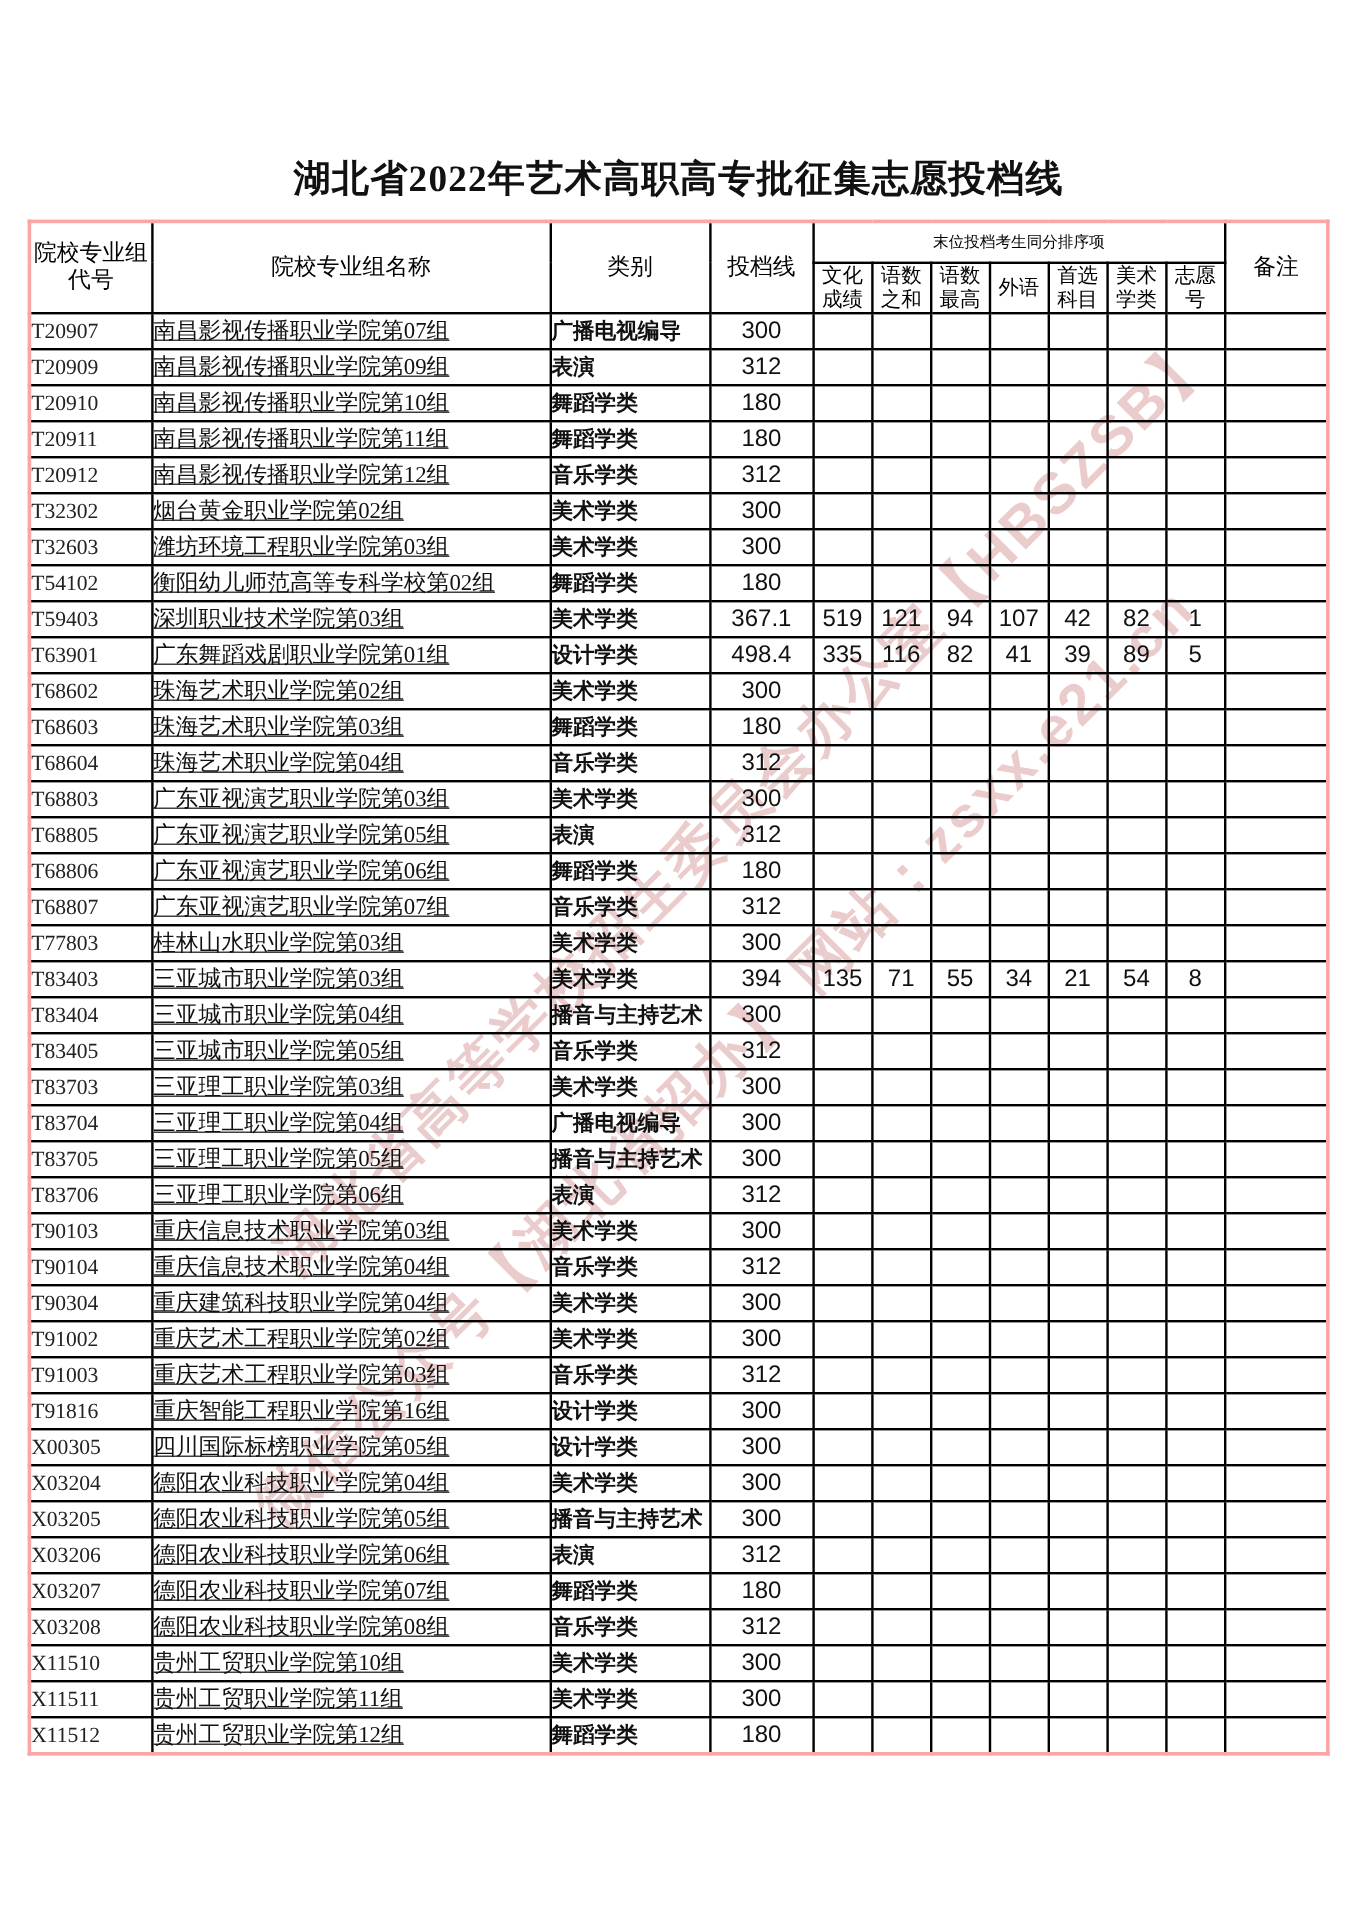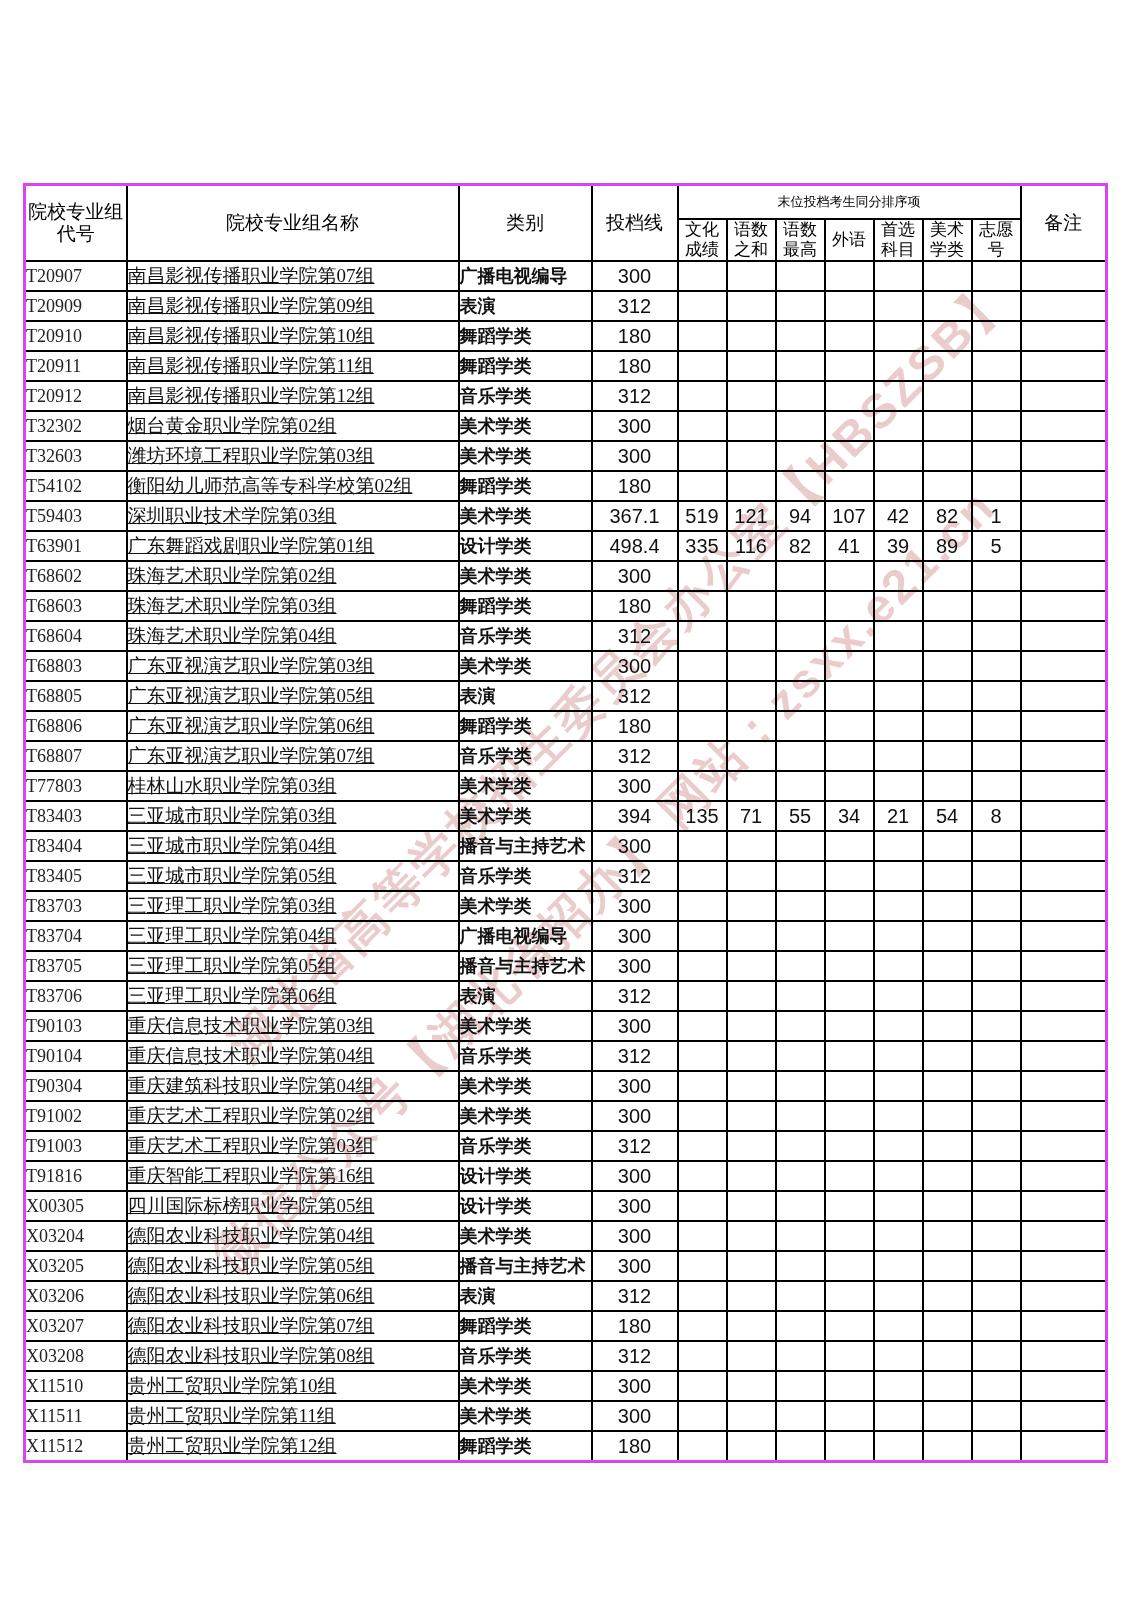--- a/index.html
+++ b/index.html
@@ -29,21 +29,21 @@
 
   table.grid{
     position:absolute;left:23px;top:183px;z-index:2;
     border-collapse:collapse;table-layout:fixed;width:1083px;
     background:transparent;
   }
   table.grid th, table.grid td{
     border:2px solid #000;
     padding:0;overflow:hidden;background:transparent;
   }
-  table.grid{border:3px solid #d946ef;}
+  table.grid{border:3px solid #fca5a5;}
   thead th{
     font-weight:normal;font-size:19px;line-height:1.18;
     text-align:center;vertical-align:middle;
   }
   th.h-group{height:32px;font-size:13px;}
   tr.sub-head th{height:39px;font-size:17px;}
   th.h-code,th.h-name,th.h-category,th.h-line,th.h-remark{font-size:19px;}
 
   tbody td{height:28px;vertical-align:middle;}
   td.c-code{
@@ -65,20 +65,21 @@
   td.c-remark{text-align:center;font-size:18px;}
 </style>
 </head>
 <body>
 
 <div class="page">
 
   <div class="wm wm1" style="color: rgb(216, 154, 154);">湖北省高等学校招生委员会办公室【HBSZSB】</div>
   <div class="wm wm2" style="color: rgb(216, 154, 154);">微信公众号【湖北省招办】 网站：zsxx.e21.cn</div>
 
+  <div class="doc-title">湖北省2022年艺术高职高专批征集志愿投档线</div>
 
   <table class="grid">
     <colgroup>
       <col style="width:102px">
       <col style="width:332px">
       <col style="width:133px">
       <col style="width:86px">
       <col style="width:49px">
         <col style="width:49px">
         <col style="width:49px">

